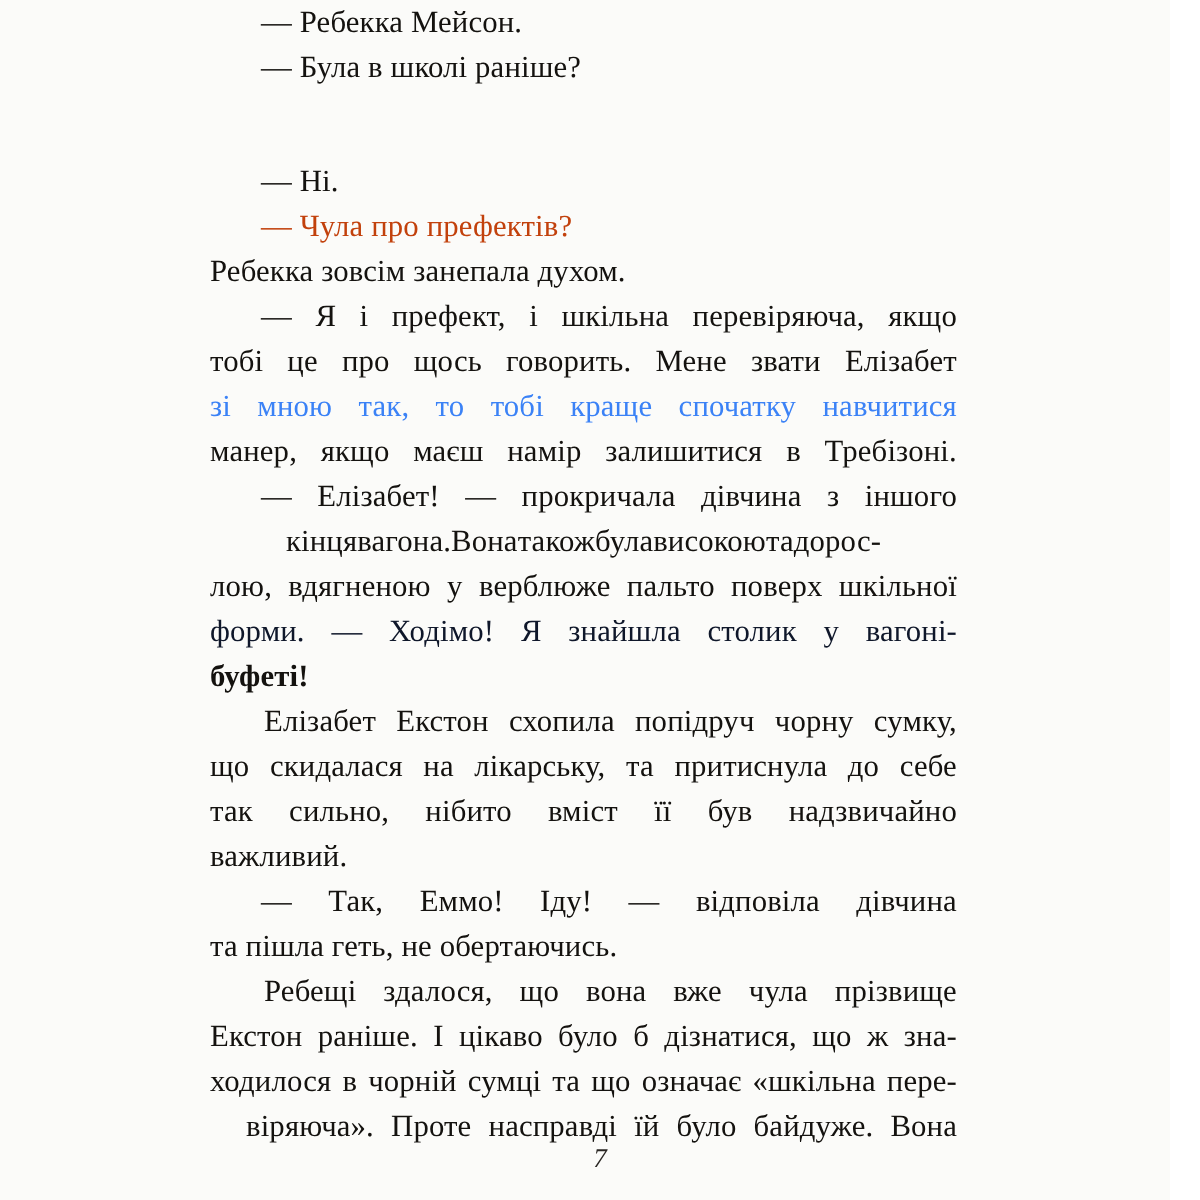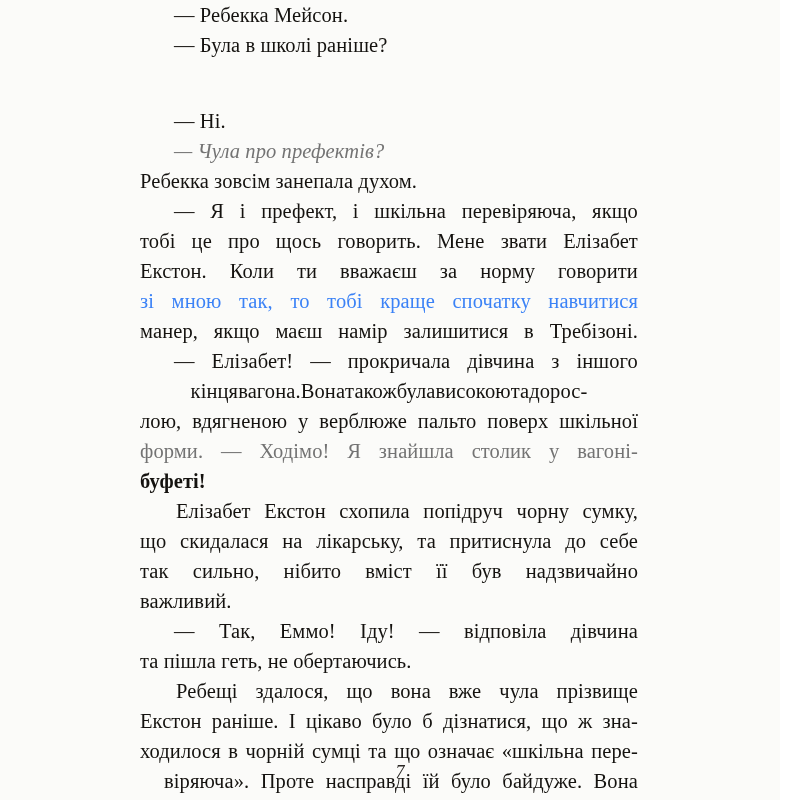--- a/index.html
+++ b/index.html
@@ -65,21 +65,21 @@
       <div>
         <div class="line flush indent-dash" style="color: rgb(20, 18, 15);">— Ребекка Мейсон.</div>
       </div>
       <div>
         <div class="line flush indent-dash" style="color: rgb(20, 18, 15);">— Була в школі раніше?</div>
       </div>
       <div>
         <div class="line flush indent-dash" style="color: rgb(20, 18, 15); margin-top: 46px;">— Ні.</div>
       </div>
       <div>
-        <div class="line flush indent-dash" style="color: #737373; font-style: italic;">— Чула про префектів?</div>
+        <div class="line flush indent-dash" style="color: #c2410c;">— Чула про префектів?</div>
       </div>
       <div>
         <div class="line flush" style="color: rgb(20, 18, 15);">Ребекка зовсім занепала духом.</div>
       </div>
       <div>
         <div class="line just indent-dash" style="color: rgb(20, 18, 15);">
           <span>—</span>
           <span>Я</span>
           <span>і</span>
           <span>префект,</span>
@@ -90,29 +90,20 @@
         </div>
         <div class="line just" style="color: rgb(20, 18, 15);">
           <span>тобі</span>
           <span>це</span>
           <span>про</span>
           <span>щось</span>
           <span>говорить.</span>
           <span>Мене</span>
           <span>звати</span>
           <span>Елізабет</span>
-        </div>
-        <div class="line just" style="color: rgb(20, 18, 15);">
-          <span>Екстон.</span>
-          <span>Коли</span>
-          <span>ти</span>
-          <span>вважаєш</span>
-          <span>за</span>
-          <span>норму</span>
-          <span>говорити</span>
         </div>
         <div class="line just" style="color: #3b82f6;">
           <span>зі</span>
           <span>мною</span>
           <span>так,</span>
           <span>то</span>
           <span>тобі</span>
           <span>краще</span>
           <span>спочатку</span>
           <span>навчитися</span>
@@ -149,21 +140,21 @@
         </div>
         <div class="line just" style="color: rgb(20, 18, 15);">
           <span>лою,</span>
           <span>вдягненою</span>
           <span>у</span>
           <span>верблюже</span>
           <span>пальто</span>
           <span>поверх</span>
           <span>шкільної</span>
         </div>
-        <div class="line just" style="color: #737373;">
+        <div class="line just" style="color: #0f172a;">
           <span>форми.</span>
           <span>—</span>
           <span>Ходімо!</span>
           <span>Я</span>
           <span>знайшла</span>
           <span>столик</span>
           <span>у</span>
           <span>вагоні-</span>
         </div>
         <div class="line flush" style="color: rgb(20, 18, 15); font-weight: bold;">буфеті!</div>

